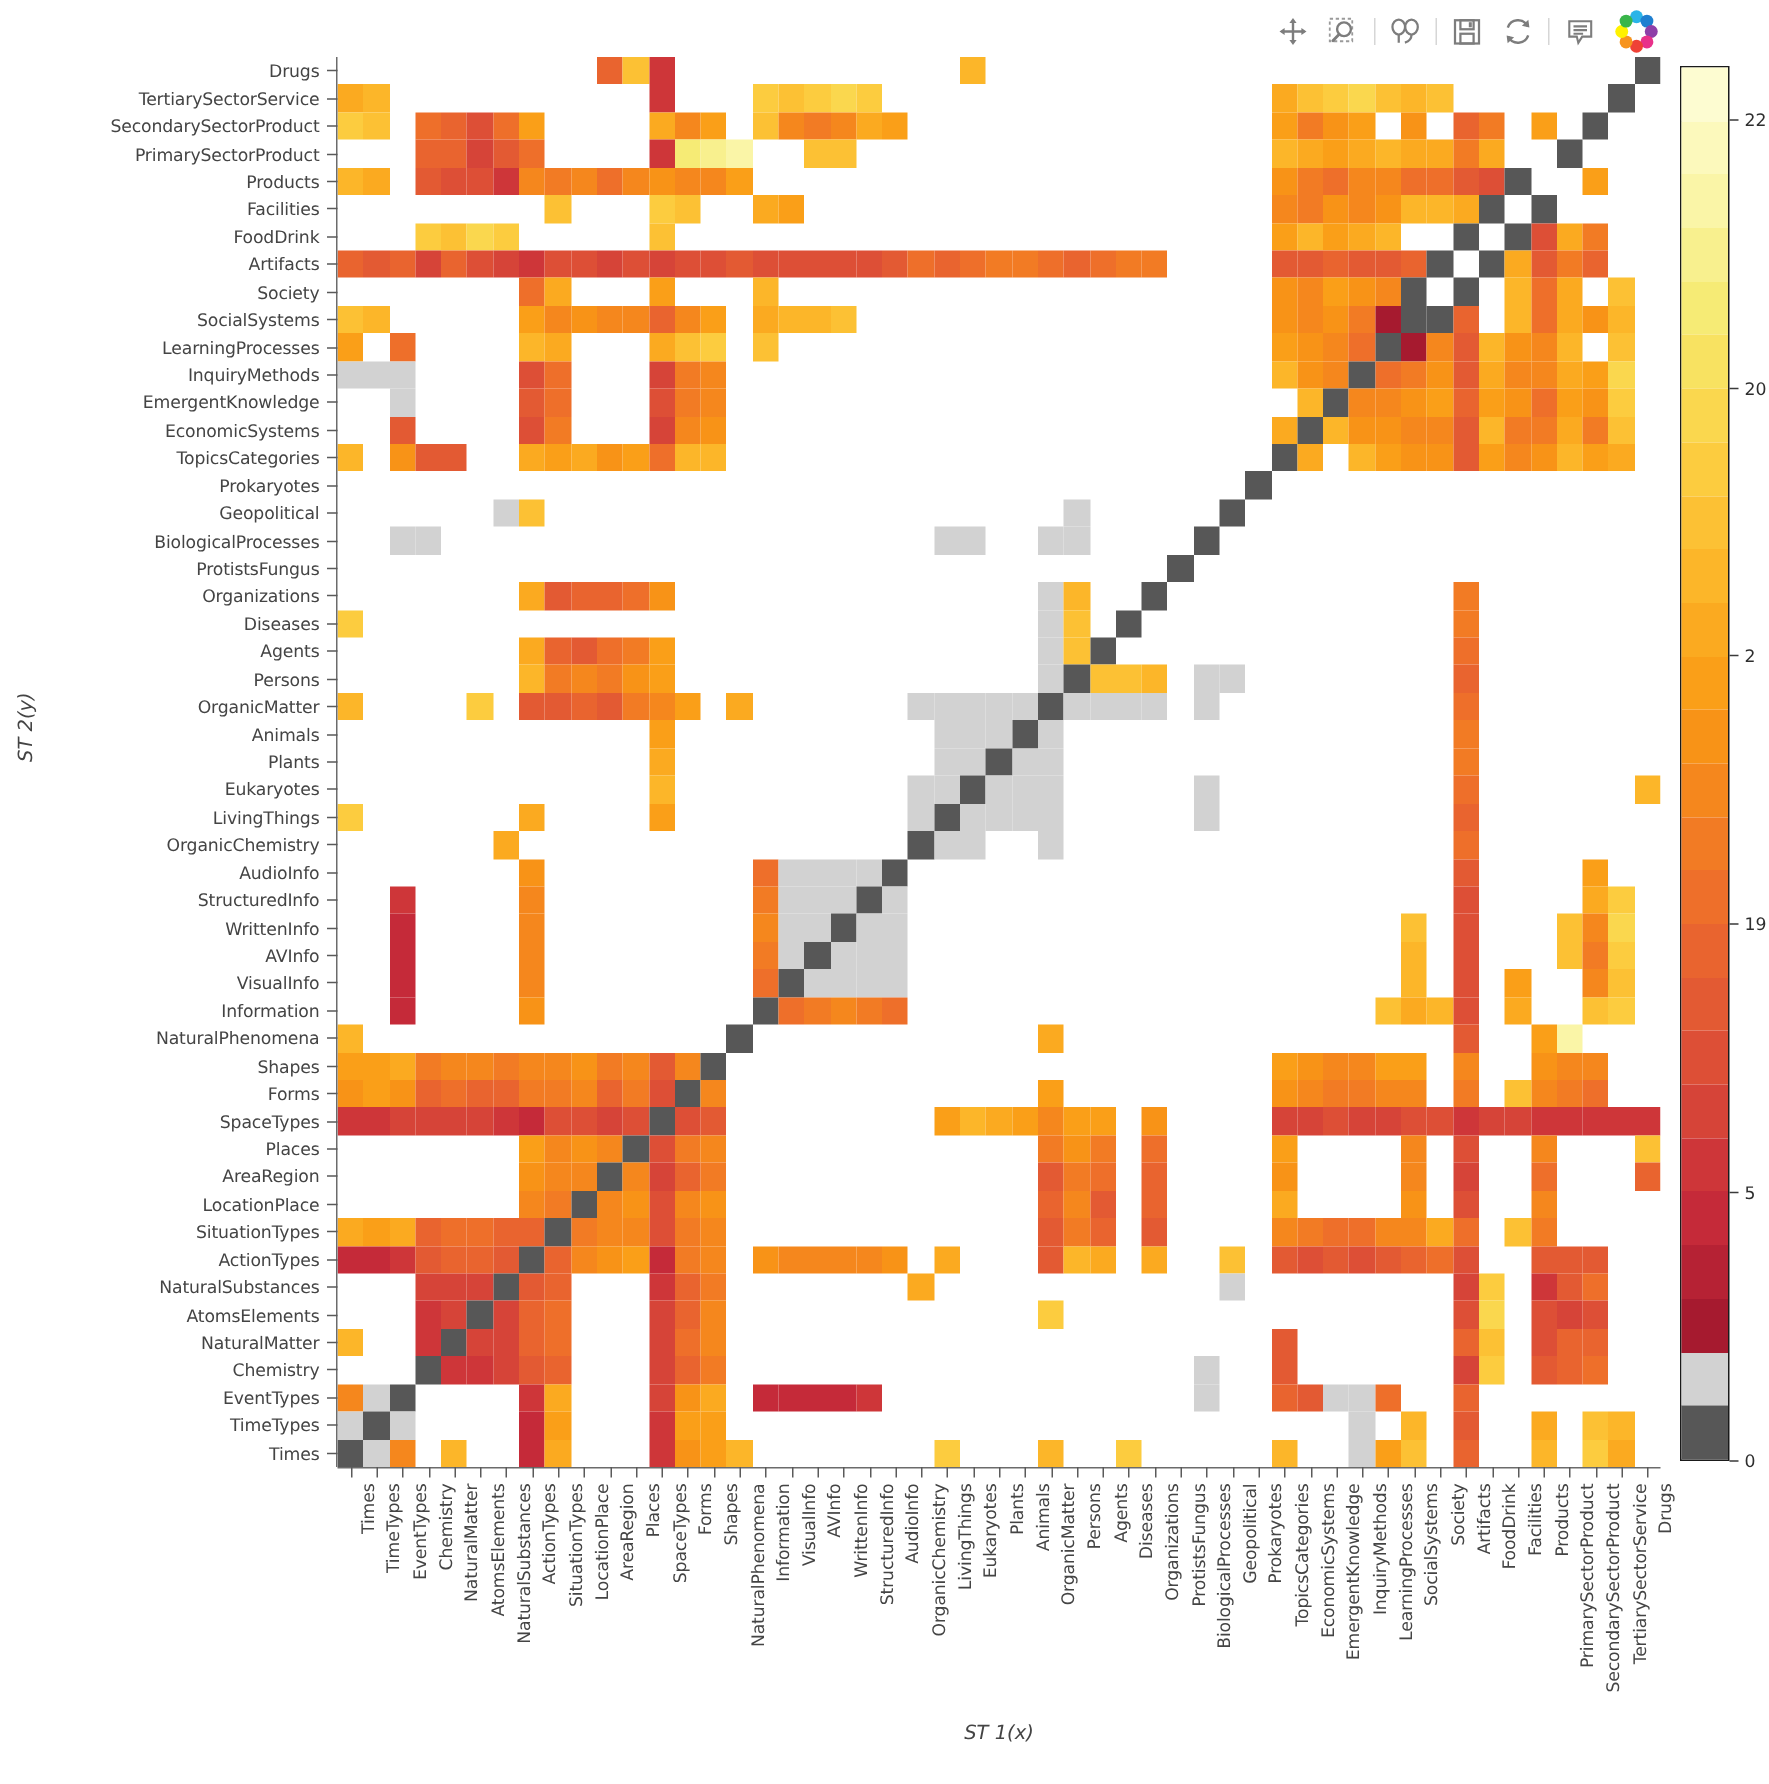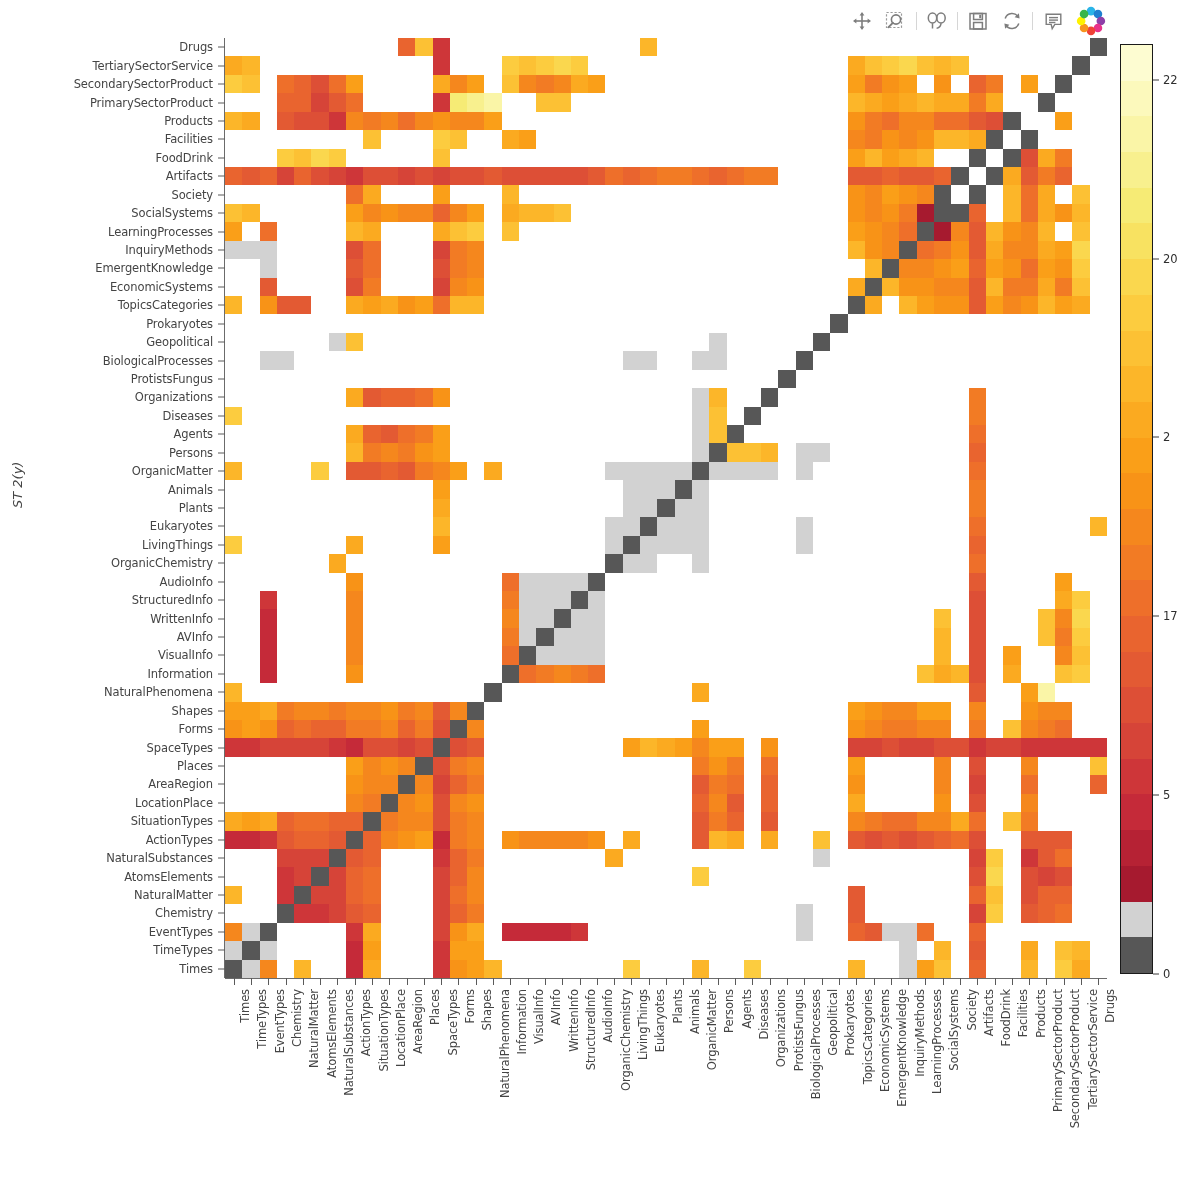--- a/index.html
+++ b/index.html
@@ -3013,20 +3013,21 @@
       <div class="xtick" style="left: 821.471px;"></div>
       <div class="xlabel" style="left: 825.971px;">PrimarySectorProduct</div>
       <div class="xtick" style="left: 838.765px;"></div>
       <div class="xlabel" style="left: 843.265px;">SecondarySectorProduct</div>
       <div class="xtick" style="left: 856.059px;"></div>
       <div class="xlabel" style="left: 860.559px;">TertiarySectorService</div>
       <div class="xtick" style="left: 873.353px;"></div>
       <div class="xlabel" style="left: 877.853px;">Drugs</div>
     </div>
 
+  <div id="x-title">ST 1(x)</div>
   <div id="y-title">ST 2(y)</div>
 
   <div id="colorbar">
       <div class="cb-band" style="background: rgb(253, 252, 209);"></div>
       <div class="cb-band" style="background: rgb(252, 249, 188);"></div>
       <div class="cb-band" style="background: rgb(250, 245, 167);"></div>
       <div class="cb-band" style="background: rgb(248, 240, 142);"></div>
       <div class="cb-band" style="background: rgb(246, 235, 117);"></div>
       <div class="cb-band" style="background: rgb(248, 226, 97);"></div>
       <div class="cb-band" style="background: rgb(250, 215, 78);"></div>
@@ -3049,21 +3050,21 @@
       <div class="cb-band" style="background: rgb(166, 26, 47);"></div>
       <div class="cb-band" style="background: rgb(210, 210, 210);"></div>
       <div class="cb-band" style="background: rgb(87, 87, 87);"></div>
     </div>
   <div id="cb-ticks">
       <div class="cb-tick" style="top: 930px;"></div>
       <div class="cb-tlabel" style="top: 930px;">0</div>
       <div class="cb-tick" style="top: 751.154px;"></div>
       <div class="cb-tlabel" style="top: 751.154px;">5</div>
       <div class="cb-tick" style="top: 572.308px;"></div>
-      <div class="cb-tlabel" style="top: 572.308px;">17</div>
+      <div class="cb-tlabel" style="top: 572.308px;">19</div>
       <div class="cb-tick" style="top: 393.462px;"></div>
       <div class="cb-tlabel" style="top: 393.462px;">2</div>
       <div class="cb-tick" style="top: 214.615px;"></div>
       <div class="cb-tlabel" style="top: 214.615px;">20</div>
       <div class="cb-tick" style="top: 35.7692px;"></div>
       <div class="cb-tlabel" style="top: 35.7692px;">22</div>
     </div>
 
 </div>
 

